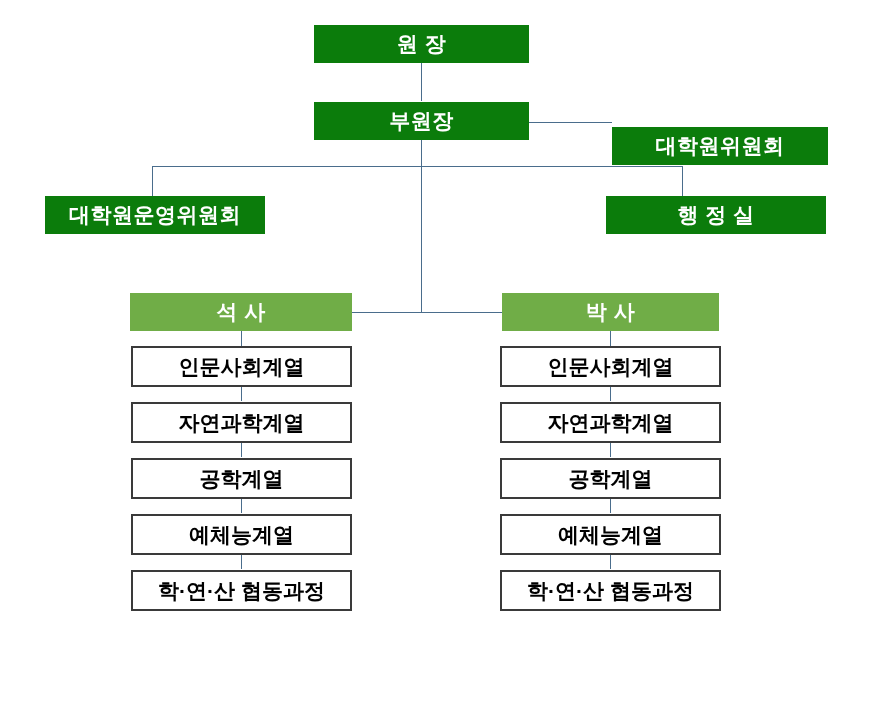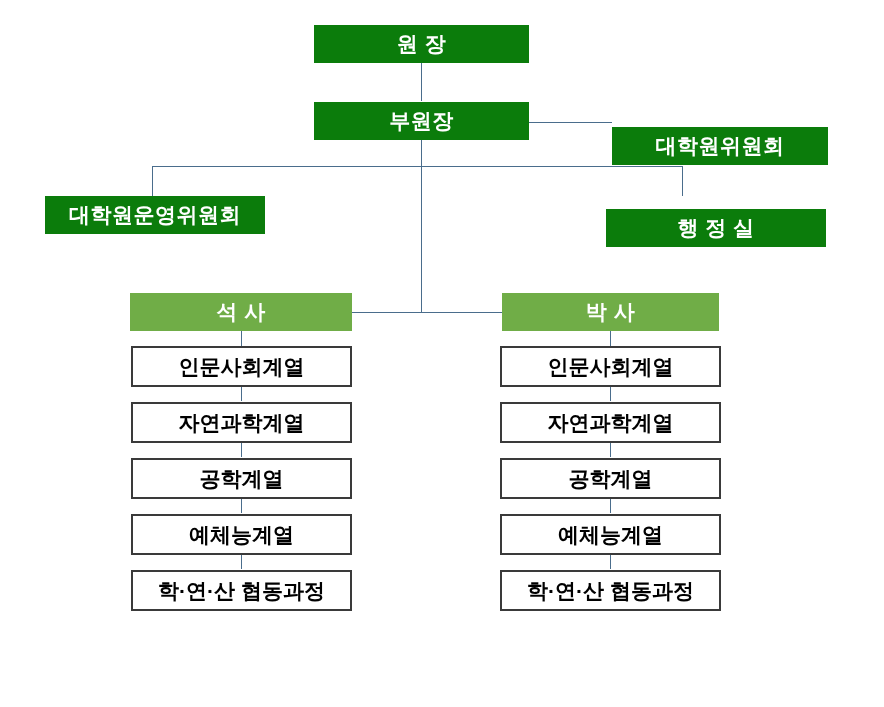--- a/index.html
+++ b/index.html
@@ -93,21 +93,21 @@
   <div class="line line-v" style="left:610px; top:555px; height:14px;"></div>
 
   <div class="box box-dark" style="left:314px; top:25px; width:215px; height:38px;">원  장</div>
 
   <div class="box box-dark" style="left:314px; top:102px; width:215px; height:38px;">부원장</div>
 
   <div class="box box-dark" style="left:612px; top:103px; width:216px; height:38px;margin-top:24px;">대학원위원회</div>
 
   <div class="box box-dark" style="left:45px; top:196px; width:220px; height:38px;">대학원운영위원회</div>
 
-  <div class="box box-dark" style="left:606px; top:196px; width:220px; height:38px;margin-top:13px;">행 정 실</div>
+  <div class="box box-dark" style="left:606px; top:196px; width:220px; height:38px;">행 정 실</div>
 
   <div class="box box-mid" style="left:502px; top:293px; width:217px; height:38px;">박  사</div>
 
   <div class="box box-mid" style="left:130px; top:293px; width:222px; height:38px;">석  사</div>
 
   <div class="box box-plain" style="left:131px; top:346px; width:221px; height:41px;">인문사회계열</div>
   <div class="box box-plain" style="left:131px; top:402px; width:221px; height:41px;">자연과학계열</div>
   <div class="box box-plain" style="left:131px; top:458px; width:221px; height:41px;">공학계열</div>
   <div class="box box-plain" style="left:131px; top:514px; width:221px; height:41px;">예체능계열</div>
   <div class="box box-plain" style="left:131px; top:570px; width:221px; height:41px;">학·연·산 협동과정</div>

